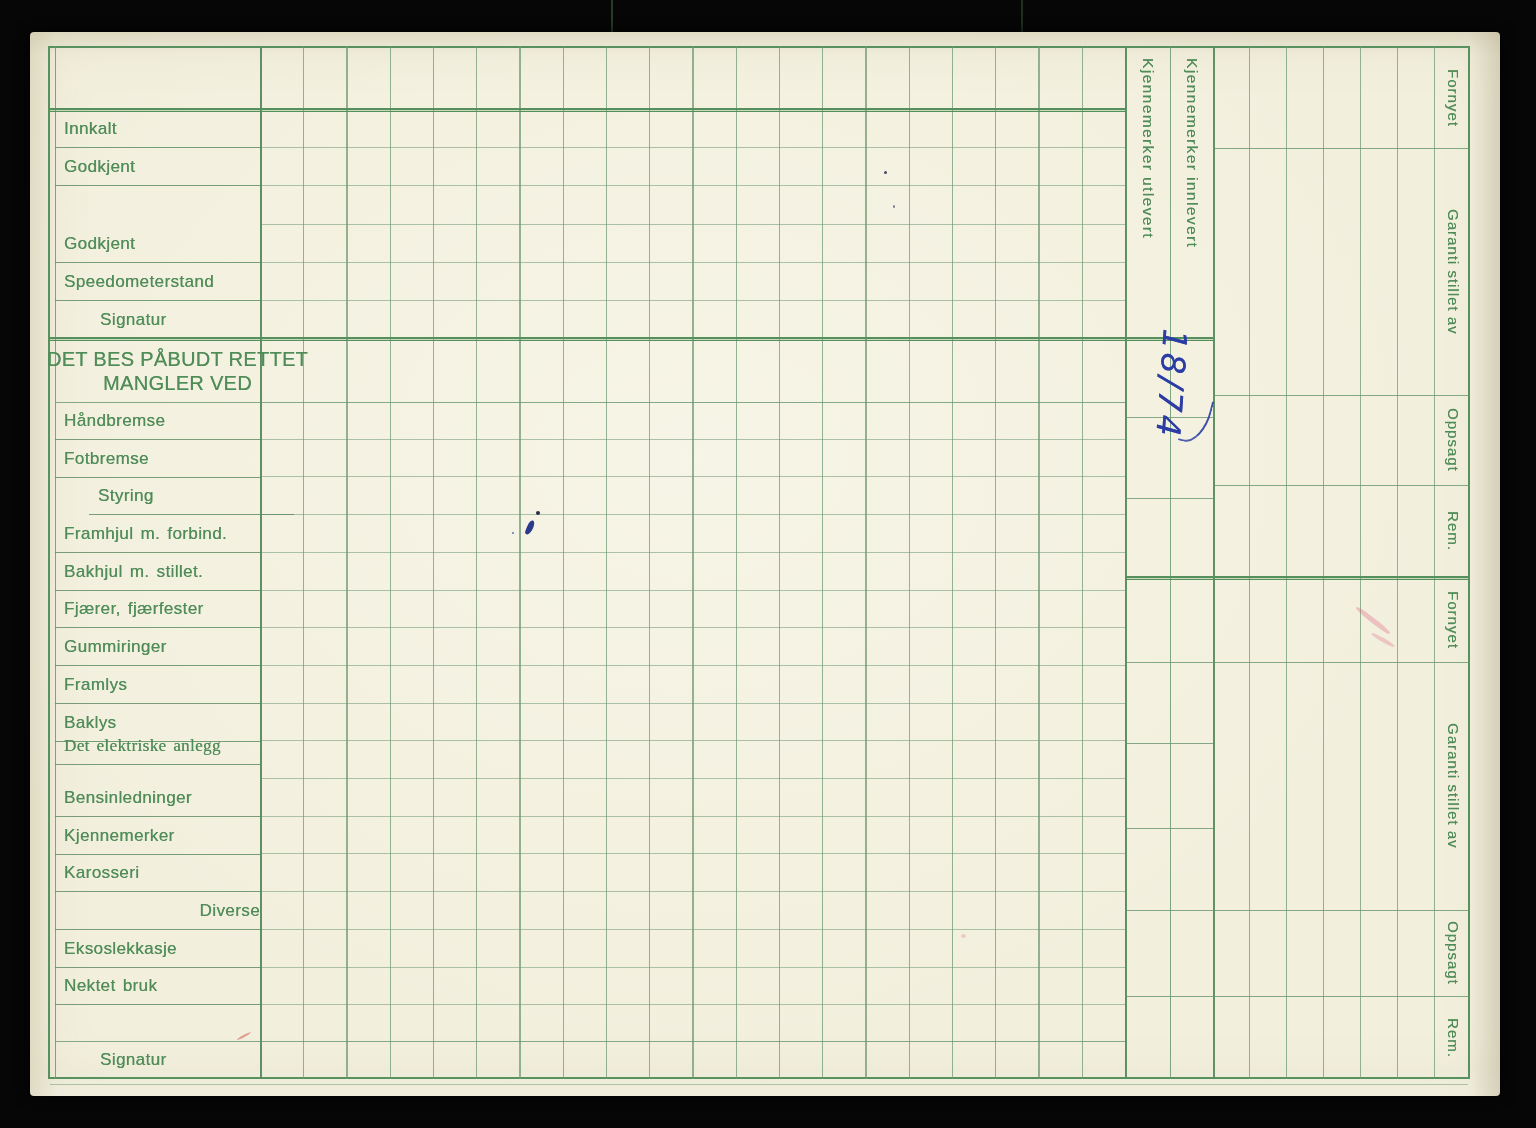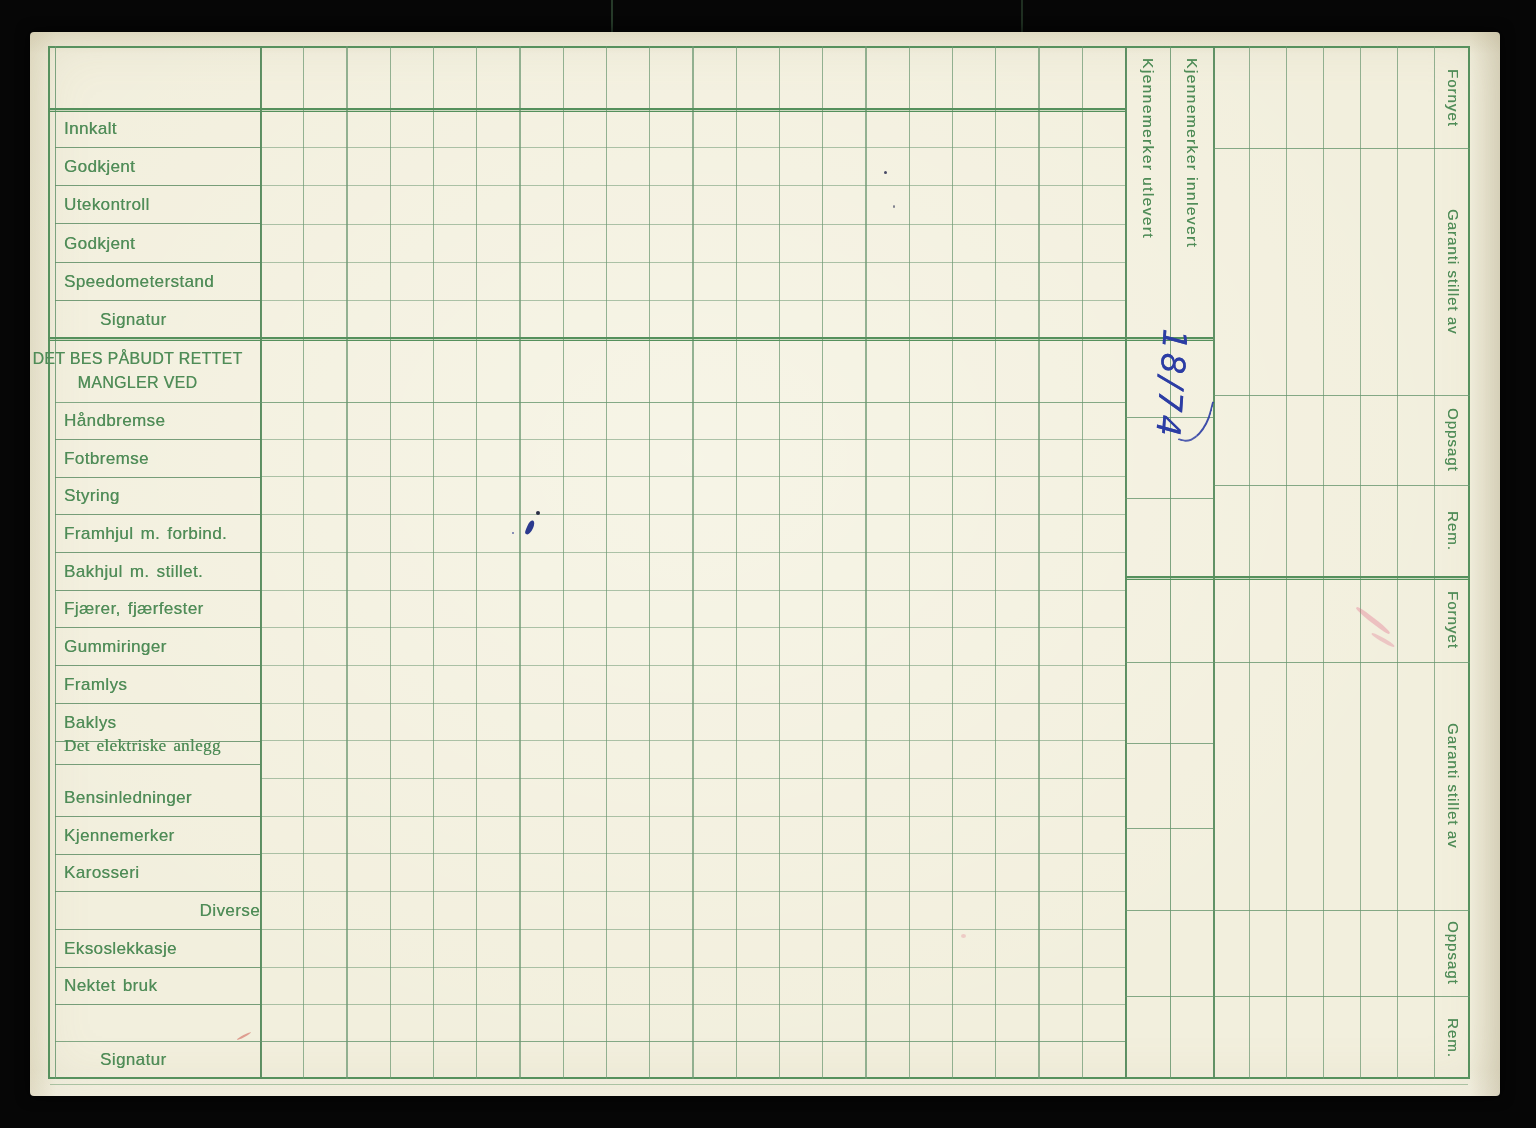--- a/index.html
+++ b/index.html
@@ -29,22 +29,22 @@
   .gridhA{position:absolute;background:repeating-linear-gradient(180deg, rgba(0,0,0,0) 0 37.2px, rgba(110,152,115,.55) 37.2px 38.2px);}
   .gridhB{position:absolute;background:repeating-linear-gradient(180deg, rgba(0,0,0,0) 0 36.7px, rgba(110,152,115,.55) 36.7px 37.7px);}
   
   .row{position:absolute;left:55px;width:205px;height:38px;box-sizing:border-box;
        display:flex;align-items:center;padding-left:9px;
        border-bottom:1.2px solid rgba(96,142,102,.85);
        color:#4f8c57;font-size:17px;letter-spacing:.4px;word-spacing:2px;white-space:nowrap;
        text-shadow:.3px 0 0 rgba(79,140,87,.75);}
   .row.noline{border-bottom:none;margin-left:36px;}
   #mangler{position:absolute;left:55px;top:341px;width:165px;height:60px;display:flex;flex-direction:column;
-       align-items:center;justify-content:center;color:#4f8c57;font-size:16px;line-height:24px;
-       letter-spacing:.3px;text-align:center;white-space:nowrap;text-shadow:.3px 0 0 rgba(79,140,87,.75);}
+       align-items:center;justify-content:center;color:#4f8c57;font-size:20px;line-height:24px;
+       letter-spacing:.3px;text-align:center;white-space:nowrap;text-shadow:.3px 0 0 rgba(79,140,87,.75);padding-left:40px;}
   
   .vcell{position:absolute;display:flex;justify-content:center;align-items:flex-start;}
   .vcell span,.scell span{writing-mode:vertical-rl;color:#4f8c57;font-size:15.5px;letter-spacing:1.4px;
        white-space:nowrap;text-shadow:.3px 0 0 rgba(79,140,87,.7);}
   .scell{position:absolute;left:1436px;width:34px;display:flex;justify-content:center;align-items:center;}
   .scell span{font-size:15px;letter-spacing:1px;}
   
   #hand{position:absolute;left:1152px;top:329px;writing-mode:vertical-rl;color:#2c3da4;
         font-family:"DejaVu Sans",sans-serif;font-style:italic;font-size:33px;letter-spacing:3px;
         transform:rotate(4deg);text-shadow:0 0 .6px rgba(44,61,164,.8);}
@@ -99,23 +99,20 @@
 
   <div class="hline" style="left:55px;top:402px;width:1070px;height:1.2px;"></div>
   <div class="hline" style="left:55px;top:1041px;width:1070px;height:1.2px;"></div>
 
   <div class="row" style="top:110px;">
       <span>Innkalt</span>
     </div>
   <div class="row" style="top:148px;">
       <span>Godkjent</span>
     </div>
-  <div class="row" style="top:186px;">
-      <span>Utekontroll</span>
-    </div>
   <div class="row" style="top:225px;">
       <span>Godkjent</span>
     </div>
   <div class="row" style="top:263px;">
       <span>Speedometerstand</span>
     </div>
   <div class="row noline" style="top:301px;">
       <span>Signatur</span>
     </div>
 
@@ -123,21 +120,21 @@
     <span>DET BES PÅBUDT RETTET</span>
     <span>MANGLER VED</span>
   </div>
 
   <div class="row" style="top:402px;">
       <span>Håndbremse</span>
     </div>
   <div class="row" style="top:440px;">
       <span>Fotbremse</span>
     </div>
-  <div class="row" style="top:477px;">
+  <div class="row" style="top:477px;margin-left:34px;">
       <span>Styring</span>
     </div>
   <div class="row" style="top:515px;">
       <span>Framhjul m. forbind.</span>
     </div>
   <div class="row" style="top:553px;">
       <span>Bakhjul m. stillet.</span>
     </div>
   <div class="row" style="top:590px;">
       <span>Fjærer, fjærfester</span>

